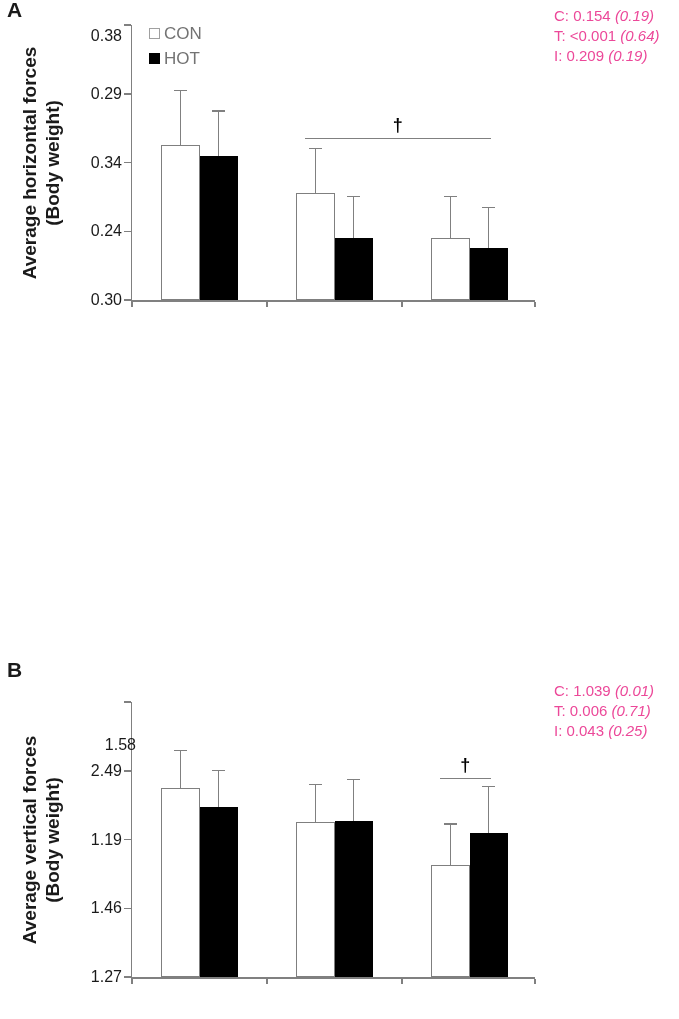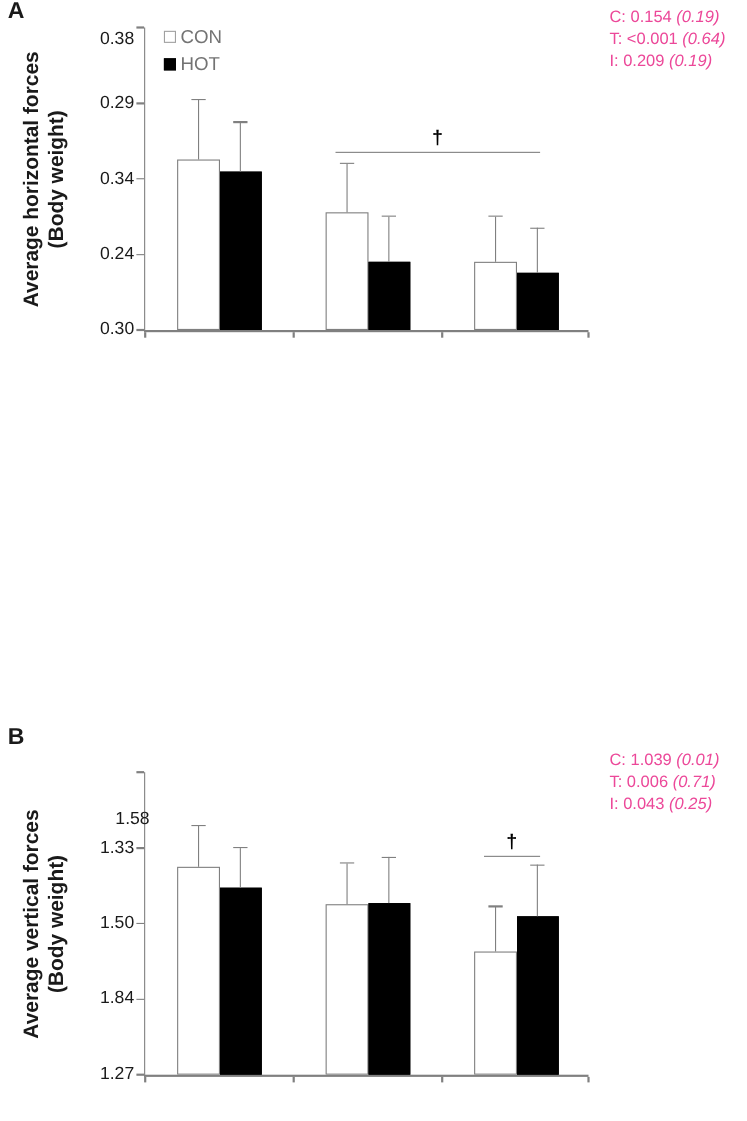--- a/index.html
+++ b/index.html
@@ -90,25 +90,25 @@
         <div class="abs panel-letter" style="left: 7px; top: 328px;">B</div>
         <div class="abs ylabel" style="left: -97.5px; top: 486.5px; width: 275px; height: 46px;">
           <div>Average vertical forces</div>
           <div>(Body weight)</div>
         </div>
         <div class="abs" style="left: 130.5px; top: 372px; width: 1.5px; height: 276.5px; background: rgb(128, 128, 128);"></div>
         <div class="abs" style="left: 130.5px; top: 647px; width: 404.5px; height: 1.5px; background: rgb(128, 128, 128);"></div>
         <div class="abs" style="left: 123.5px; top: 646.25px; width: 7px; height: 1.5px; background: rgb(128, 128, 128);"></div>
         <div class="abs ytick-label" style="left: 58px; top: 638px; width: 64px;">1.27</div>
         <div class="abs" style="left: 123.5px; top: 577.5px; width: 7px; height: 1.5px; background: rgb(128, 128, 128);"></div>
-        <div class="abs ytick-label" style="left: 58px; top: 569.25px; width: 64px;">1.84</div>
+        <div class="abs ytick-label" style="left: 58px; top: 569.25px; width: 64px;">1.46</div>
         <div class="abs" style="left: 123.5px; top: 508.75px; width: 7px; height: 1.5px; background: rgb(128, 128, 128);"></div>
-        <div class="abs ytick-label" style="left: 58px; top: 500.5px; width: 64px;">1.50</div>
+        <div class="abs ytick-label" style="left: 58px; top: 500.5px; width: 64px;">1.19</div>
         <div class="abs" style="left: 123.5px; top: 440px; width: 7px; height: 1.5px; background: rgb(128, 128, 128);"></div>
-        <div class="abs ytick-label" style="left: 58px; top: 431.75px; width: 64px;">1.33</div>
+        <div class="abs ytick-label" style="left: 58px; top: 431.75px; width: 64px;">2.49</div>
         <div class="abs" style="left: 123.5px; top: 371.25px; width: 7px; height: 1.5px; background: rgb(128, 128, 128);"></div>
         <div class="abs ytick-label" style="left: 72px; top: 363px; width: 64px; margin-top: 43px;">1.58</div>
         <div class="abs" style="left: 131.25px; top: 648.5px; width: 1.5px; height: 5.5px; background: rgb(128, 128, 128);"></div>
         <div class="abs" style="left: 266.25px; top: 648.5px; width: 1.5px; height: 5.5px; background: rgb(128, 128, 128);"></div>
         <div class="abs" style="left: 401.25px; top: 648.5px; width: 1.5px; height: 5.5px; background: rgb(128, 128, 128);"></div>
         <div class="abs" style="left: 534.25px; top: 648.5px; width: 1.5px; height: 5.5px; background: rgb(128, 128, 128);"></div>
         <div class="abs" style="left: 161px; top: 457.938px; width: 38.5px; height: 189.062px; background: rgb(255, 255, 255); box-sizing: border-box; border: 1.5px solid rgb(127, 127, 127);"></div>
         <div class="abs" style="left: 179.65px; top: 420.125px; width: 1.2px; height: 37.8125px; background: rgb(128, 128, 128);"></div>
         <div class="abs" style="left: 173.75px; top: 419.525px; width: 13px; height: 1.2px; background: rgb(128, 128, 128);"></div>
         <div class="abs" style="left: 296px; top: 492.312px; width: 38.5px; height: 154.688px; background: rgb(255, 255, 255); box-sizing: border-box; border: 1.5px solid rgb(127, 127, 127);"></div>

